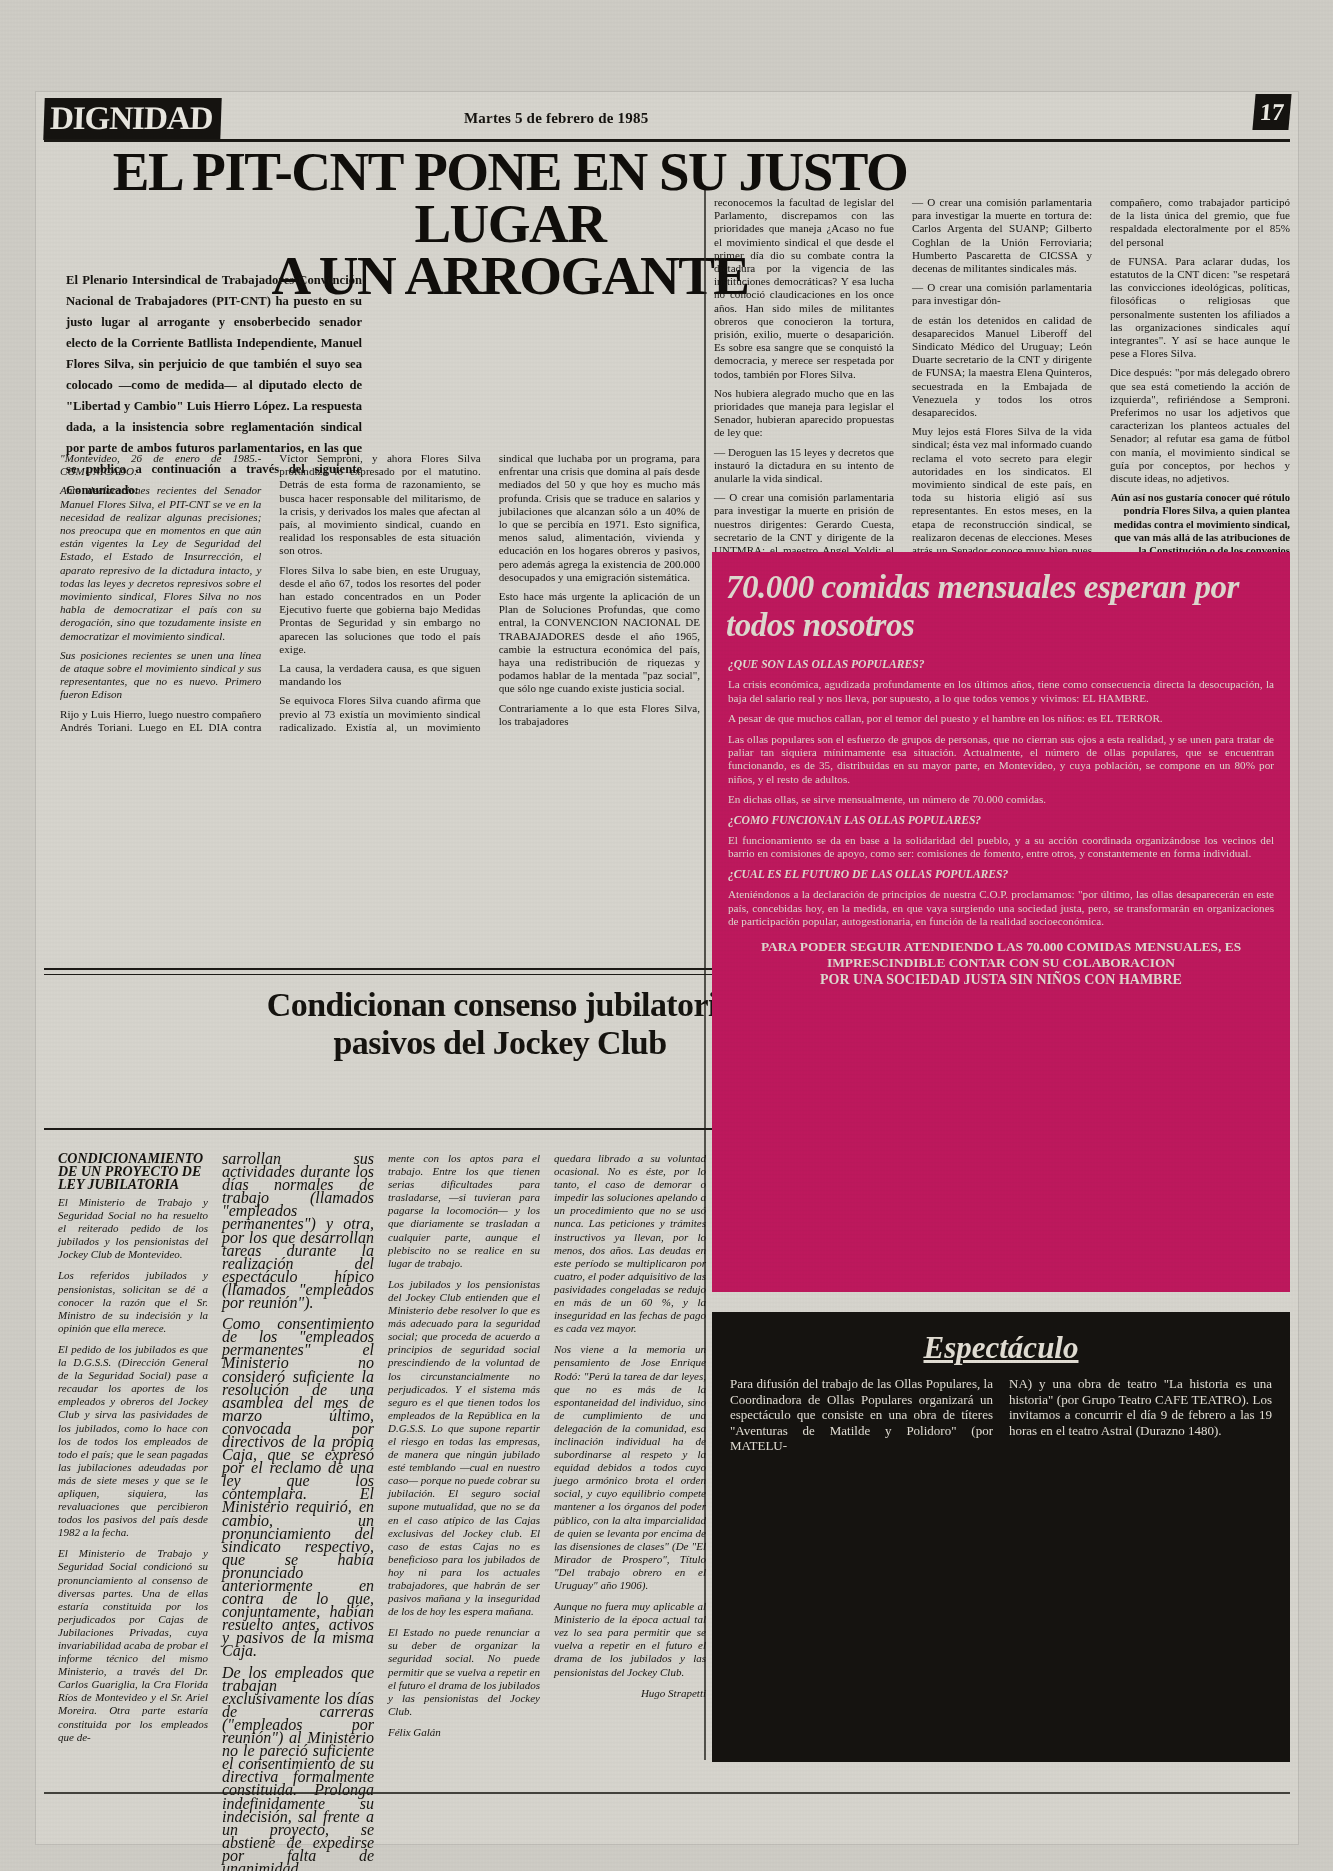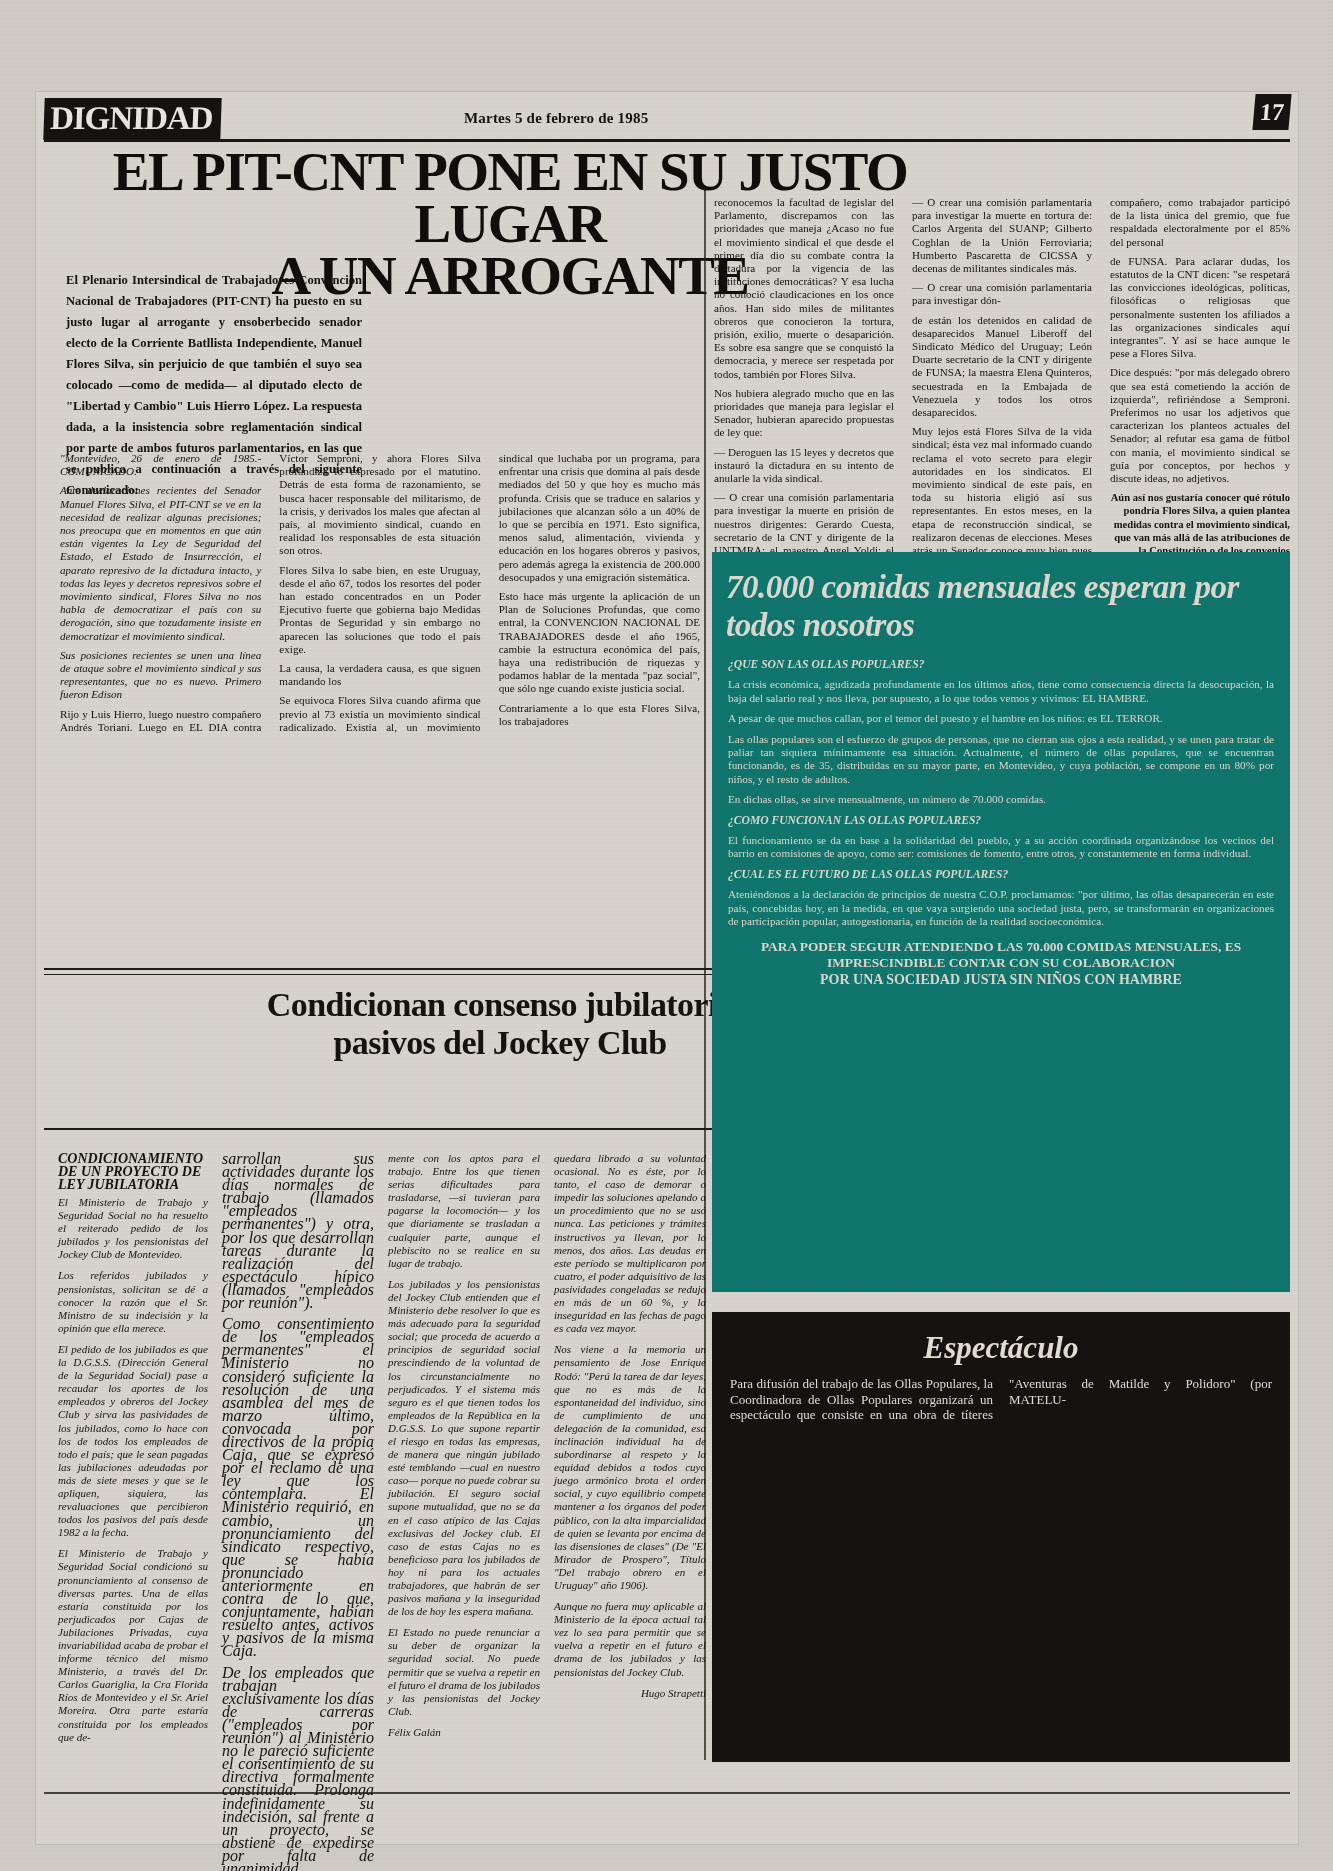--- a/index.html
+++ b/index.html
@@ -199,21 +199,21 @@
     font-style: italic;
     font-size: 11px;
     margin-top: 14px;
   }
   .byline.right { text-align: right; }
 
   
   .box-comidas {
     position: absolute;
     left: 712px; top: 552px; width: 578px; height: 740px;
-    background: #0f766e;
+    background: #be185d;
     color: #ded9cf;
     padding: 0;
   }
   .box-comidas .bc-title {
     font-family: "Liberation Serif", serif;
     font-weight: bold;
     font-style: italic;
     font-size: 33px;
     line-height: 38px;
     letter-spacing: -.5px;
@@ -253,20 +253,21 @@
     background: #151310;
     color: #e2ded4;
   }
   .box-espect .be-title {
     font-family: "Liberation Serif", serif;
     font-style: italic;
     font-weight: bold;
     font-size: 31px;
     text-align: center;
     padding: 18px 0 10px 0;
+    text-decoration: underline;
   }
   .box-espect .be-cols {
     padding: 0 18px 12px 18px;
     column-count: 2;
     column-gap: 16px;
     font-size: 13px;
     line-height: 15.6px;
     text-align: justify;
   }
   .box-espect .be-cols p { margin: 0; }
@@ -386,17 +387,18 @@
       <p>Ateniéndonos a la declaración de principios de nuestra C.O.P. proclamamos: "por último, las ollas desaparecerán en este país, concebidas hoy, en la medida, en que vaya surgiendo una sociedad justa, pero, se transformarán en organizaciones de participación popular, autogestionaria, en función de la realidad socioeconómica.</p>
       <div class="bc-call">PARA PODER SEGUIR ATENDIENDO LAS 70.000 COMIDAS MENSUALES, ES IMPRESCINDIBLE CONTAR CON SU COLABORACION</div>
       <div class="bc-call2">POR UNA SOCIEDAD JUSTA SIN NIÑOS CON HAMBRE</div>
     </div>
   </div>
 
   <div class="box-espect">
     <div class="be-title">Espectáculo</div>
     <div class="be-cols">
       <p>Para difusión del trabajo de las Ollas Populares, la Coordinadora de Ollas Populares organizará un espectáculo que consiste en una obra de títeres "Aventuras de Matilde y Polidoro" (por MATELU-</p>
+      <p>NA) y una obra de teatro "La historia es una historia" (por Grupo Teatro CAFE TEATRO). Los invitamos a concurrir el día 9 de febrero a las 19 horas en el teatro Astral (Durazno 1480).</p>
     </div>
   </div>
 
   <div class="rule-bot"></div>
 </div>
 
 </body></html>

